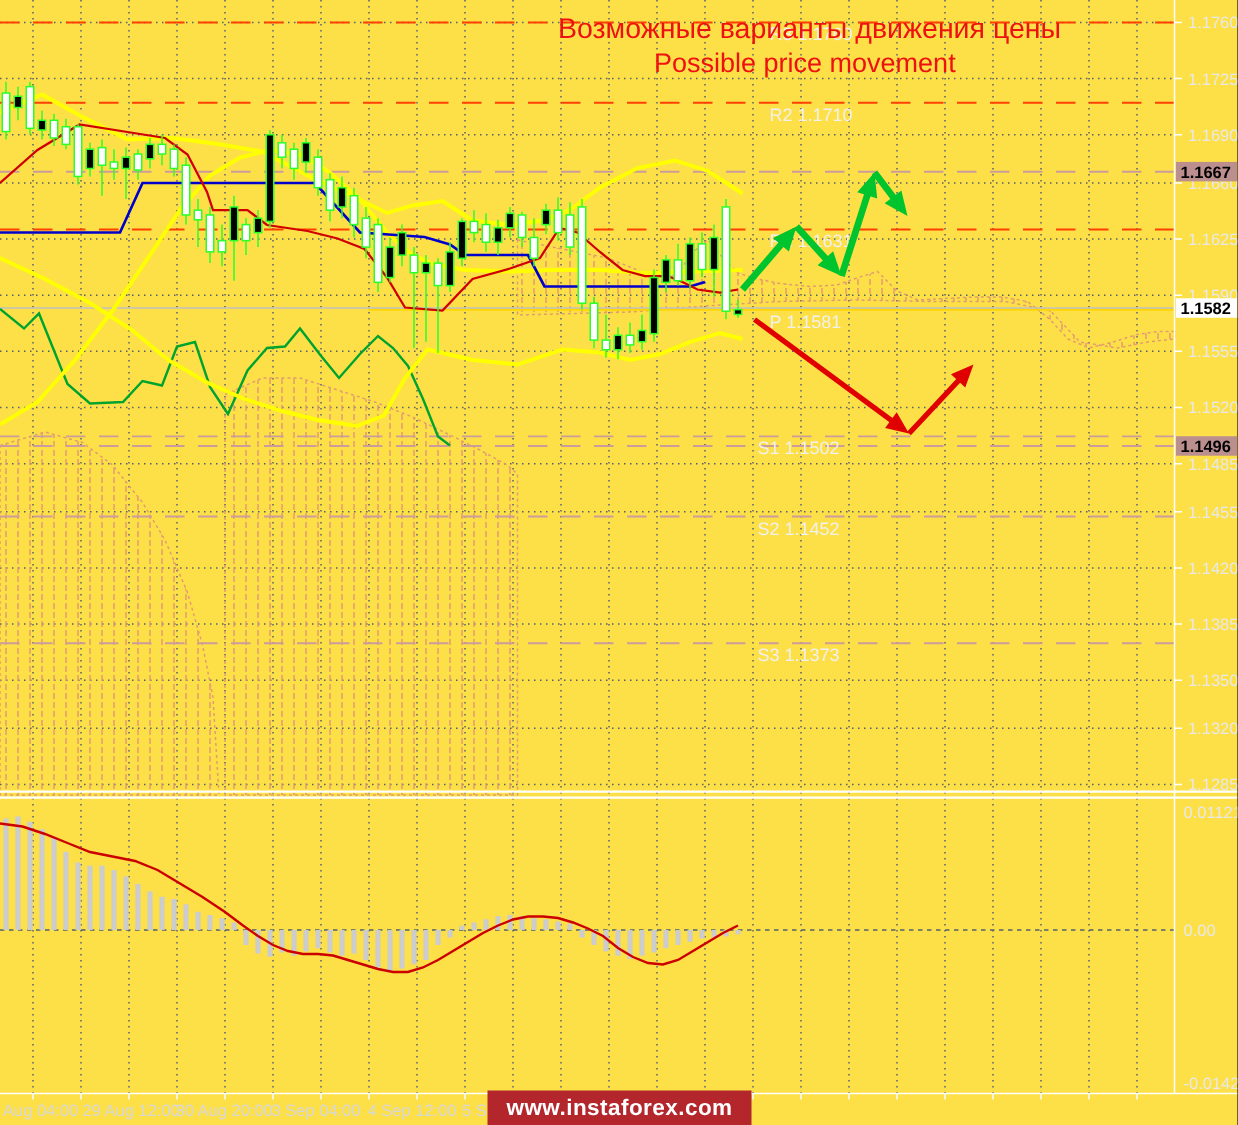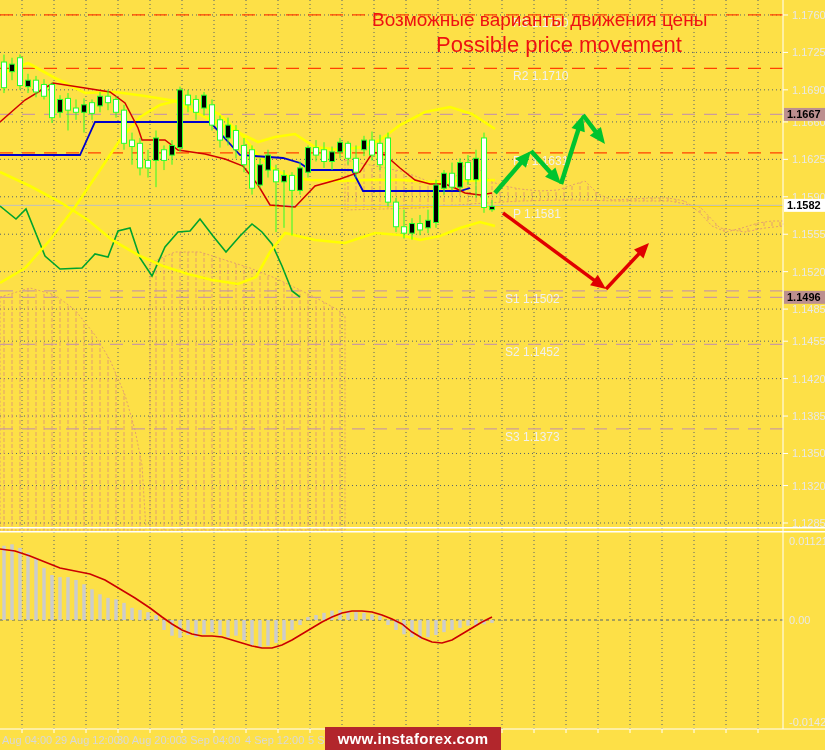--- a/index.html
+++ b/index.html
@@ -1,21 +1,21 @@
 <!DOCTYPE html>
 <html><head>
 <meta charset="utf-8">
 <style>
   html,body{margin:0;padding:0;background:#000;}
   #stage{position:relative;width:825px;height:750px;background:#fde047;overflow:hidden;
          font-family:"Liberation Sans",sans-serif;}
   #chart-svg{position:absolute;left:0;top:0;}
   .title-line{position:absolute;white-space:nowrap;font-family:"Liberation Sans",sans-serif;}
   #title1{left:372px;top:9px;font-size:19px;}
-  #title2{left:436px;top:32px;font-size:22px;}
+  #title2{left:436px;top:32px;font-size:18px;}
   #watermark{position:absolute;left:325px;top:727px;width:176px;height:23px;
              display:flex;align-items:center;justify-content:center;
              color:#fff;font-size:15px;font-weight:bold;letter-spacing:.3px;}
   text{font-family:"Liberation Sans",sans-serif;}
 </style>
 </head>
 <body>
 
 <div id="stage">
   <svg id="chart-svg" width="825" height="750">

